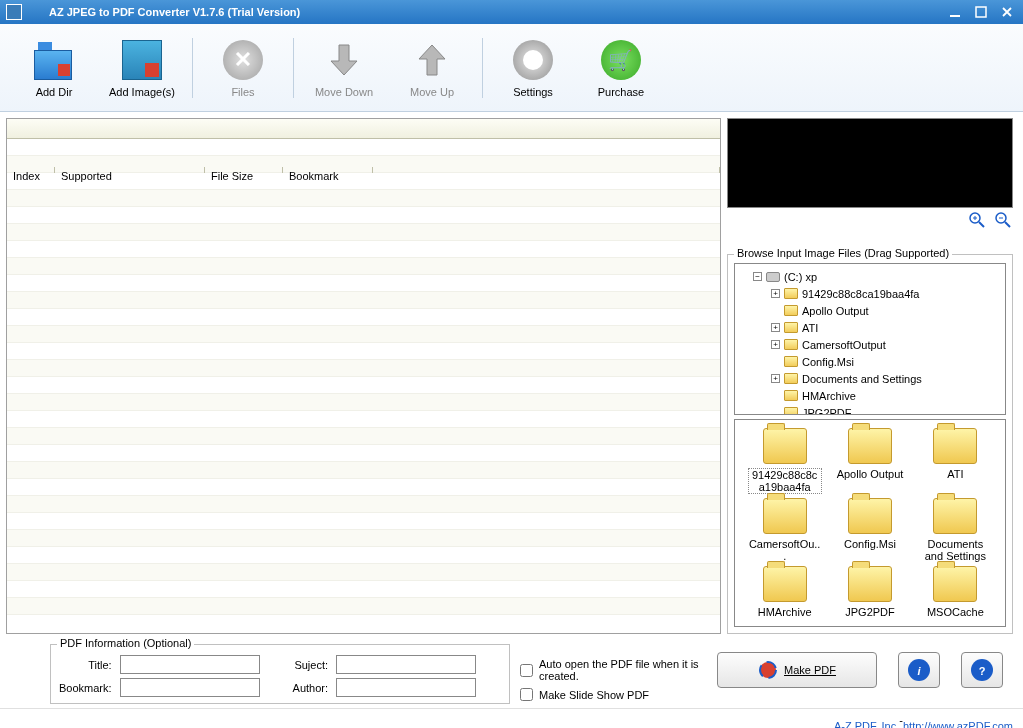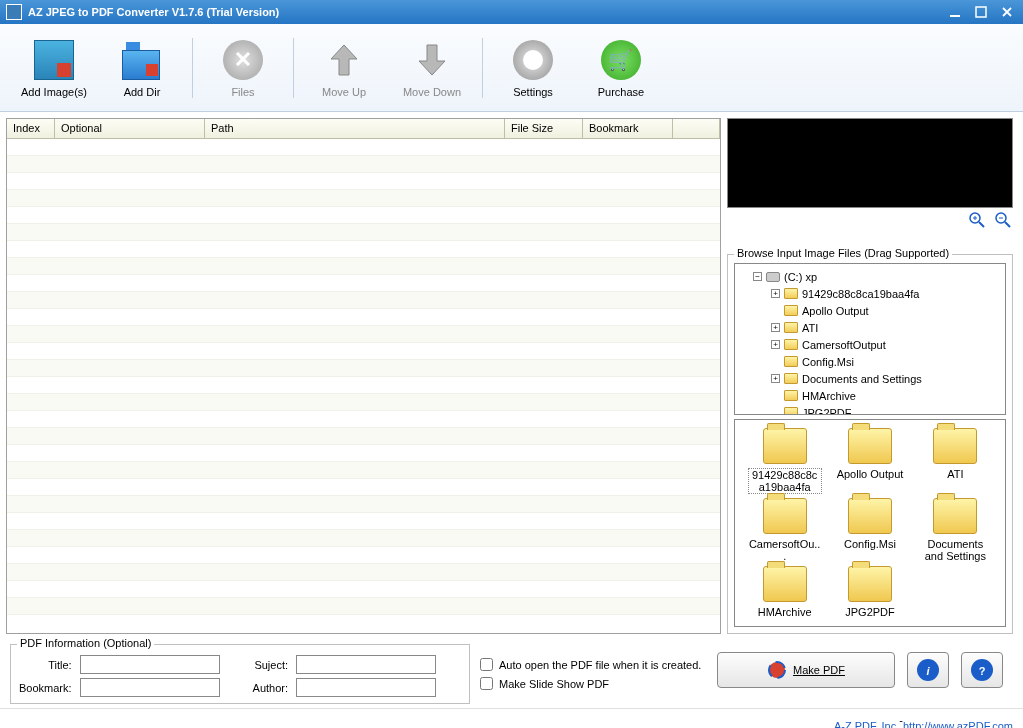--- a/index.html
+++ b/index.html
@@ -1,34 +1,34 @@
 <!DOCTYPE html>
 <html><head>
 <meta charset="utf-8">
 <style>
 * { box-sizing: border-box; margin: 0; padding: 0; font-family: Tahoma, sans-serif; font-size: 11px; }
 body { background: #fff; width: 1023px; height: 728px; overflow: hidden; }
 
 .titlebar { background: linear-gradient(#4a96d8, #2575c4); height: 24px; display: flex; align-items: center; padding: 0 6px; color: #fff; font-weight: bold; }
 .titlebar-icon { width: 16px; height: 16px; background: #3a7cb8; border: 1px solid #fff; margin-right: 6px; }
-.titlebar-text { flex: 1; }
+.titlebar-text { flex: 1; margin-left: 21px; }
 .winbtns { display: flex; gap: 6px; }
 .winbtn { width: 20px; height: 16px; display: flex; align-items: center; justify-content: center; color: #fff; cursor: pointer; }
 
 .toolbar { height: 88px; background: linear-gradient(#fafcfe, #eef4fb); border-bottom: 1px solid #c0d0e0; display: flex; align-items: center; padding: 6px 10px; gap: 0; }
 .tbitem { display: flex; flex-direction: column; align-items: center; justify-content: center; width: 88px; height: 76px; cursor: pointer; }
 .tbitem.disabled { color: #888; }
 .tbitem .icon { width: 44px; height: 44px; margin-bottom: 4px; display: flex; align-items: center; justify-content: center; }
 .tbsep { width: 1px; height: 60px; background: #c0d0e0; margin: 0 6px; }
 
 .main { display: flex; height: 528px; }
 .left { flex: 1; padding: 6px; display: flex; flex-direction: column; }
 .grid { border: 1px solid #a0a0a0; flex: 1; background: #fff; overflow: hidden; }
 .grid-header { display: flex; background: linear-gradient(#fdfdf5, #f0f0e0); border-bottom: 1px solid #bfbfa8; height: 20px; }
-.grid-header .col { border-right: 1px solid #bfbfa8; padding: 3px 6px; }
+.grid-header .col { border-right: 1px solid #bfbfa8; padding: 3px 6px; margin-top: 48px; }
 .grid-body { height: calc(100% - 20px); }
 .grid-body .row { display: flex; height: 17px; border-bottom: 1px solid #f0f0e8; }
 .grid-body .row.alt { background: #fafaf4; }
 
 .right { width: 296px; padding: 6px 10px 6px 0; display: flex; flex-direction: column; }
 .preview { height: 180px; background: #000; border: 1px solid #888; }
 .zoom { display: flex; justify-content: flex-end; gap: 10px; padding: 4px 2px; }
 .zoom svg { cursor: pointer; }
 
 .browse-group { border: 1px solid #c0c0c0; padding: 8px 6px 6px; position: relative; flex: 1; display: flex; flex-direction: column; margin-top: 20px; }
@@ -40,32 +40,32 @@
 .folder-icon-sm { width: 14px; height: 11px; background: linear-gradient(#fef4a8, #f2cc5a); border: 1px solid #c49a2e; border-radius: 1px; }
 .drive-icon-sm { width: 14px; height: 10px; background: #ccc; border: 1px solid #888; border-radius: 2px; }
 
 .thumbs { border: 1px solid #888; flex: 1; margin-top: 4px; background: #fff; overflow-y: scroll; padding: 8px; display: grid; grid-template-columns: repeat(3, 1fr); gap: 4px 2px; }
 .thumb { display: flex; flex-direction: column; align-items: center; justify-content: flex-start; cursor: pointer; }
 .thumb .folder-big { width: 44px; height: 36px; background: linear-gradient(#fef4a8, #f0c850); border: 1px solid #c49a2e; border-radius: 3px; position: relative; margin-bottom: 4px; }
 .thumb .folder-big::before { content: ""; position: absolute; top: -6px; left: 3px; width: 16px; height: 6px; background: #f5dc7a; border: 1px solid #c49a2e; border-bottom: none; border-radius: 2px 2px 0 0; }
 .thumb .label { text-align: center; line-height: 12px; max-width: 74px; word-wrap: break-word; }
 .thumb.sel .label { border: 1px dotted #888; padding: 0 2px; }
 
-.bottom { display: flex; align-items: flex-start; padding: 4px 10px 0; gap: 10px; }
+.bottom { display: flex; align-items: flex-start; padding: 4px 10px 0; gap: 10px; margin-left: 40px; }
 .pdf-info { border: 1px solid #c0c0c0; padding: 10px 8px 6px; position: relative; width: 460px; }
 .pdf-info .legend { position: absolute; top: -8px; left: 6px; background: #fff; padding: 0 3px; }
 .pdf-grid { display: grid; grid-template-columns: auto 1fr auto 1fr; gap: 4px 8px; align-items: center; }
 .pdf-grid label { text-align: right; }
 .pdf-grid input { border: 1px solid #888; height: 19px; padding: 0 3px; width: 140px; }
 
 .options { display: flex; flex-direction: column; gap: 6px; padding-top: 14px; flex: 1; }
 .options label { display: flex; align-items: center; gap: 6px; }
 .options input[type=checkbox] { width: 13px; height: 13px; }
 
-.actions { width: 296px; display: flex; gap: 12px; padding-top: 8px; padding-right: 10px; }
+.actions { width: 296px; display: flex; gap: 21px; padding-top: 8px; padding-right: 10px; }
 .btn { height: 36px; border: 1px solid #888; border-radius: 4px; background: linear-gradient(#fdfdfd, #e6e6e6); display: flex; align-items: center; justify-content: center; gap: 6px; cursor: pointer; }
 .btn.make { flex: 1; }
 .btn.small { width: 42px; }
 
 .statusbar { height: 22px; display: flex; align-items: center; justify-content: flex-end; padding: 0 10px; border-top: 1px solid #e0e0e0; margin-top: 4px; }
 .statusbar a { color: #1a5cc8; text-decoration: none; margin-top: 12px; }
 
 
 .icon-addimg { width: 40px; height: 40px; background: linear-gradient(#4bb3e0, #2a84b8); border: 1px solid #1a6490; position: relative; }
 .icon-addimg::after { content: ""; position: absolute; right: 2px; bottom: 2px; width: 14px; height: 14px; background: #d84030; }
@@ -102,55 +102,55 @@
         <svg width="12" height="12">
           <path d="M2 2 L10 10 M10 2 L2 10" stroke="#fff" stroke-width="1.8"></path>
         </svg>
       </span>
   </div>
 </div>
 
 <div class="toolbar">
   <div class="tbitem">
     <div class="icon">
-        <div class="icon-addimg"></div>
-      </div>
-    <span>Add Image(s)</span>
-  </div>
-  <div class="tbitem">
-    <div class="icon">
         <div class="icon-adddir">
           <div class="fold"></div>
         </div>
       </div>
     <span>Add Dir</span>
+  </div>
+  <div class="tbitem">
+    <div class="icon">
+        <div class="icon-addimg"></div>
+      </div>
+    <span>Add Image(s)</span>
   </div>
   <div class="tbsep"></div>
   <div class="tbitem disabled">
     <div class="icon">
         <div class="icon-gray-circle">✕</div>
       </div>
     <span>Files</span>
   </div>
   <div class="tbsep"></div>
   <div class="tbitem disabled">
     <div class="icon icon-arrow">
         <svg width="34" height="38">
-          <path d="M17 4 L30 18 L22 18 L22 34 L12 34 L12 18 L4 18 Z" fill="#b8b8b8" stroke="#888"></path>
-        </svg>
-      </div>
-    <span>Move Up</span>
+          <path d="M17 34 L30 20 L22 20 L22 4 L12 4 L12 20 L4 20 Z" fill="#b8b8b8" stroke="#888"></path>
+        </svg>
+      </div>
+    <span>Move Down</span>
   </div>
   <div class="tbitem disabled">
     <div class="icon icon-arrow">
         <svg width="34" height="38">
-          <path d="M17 34 L30 20 L22 20 L22 4 L12 4 L12 20 L4 20 Z" fill="#b8b8b8" stroke="#888"></path>
-        </svg>
-      </div>
-    <span>Move Down</span>
+          <path d="M17 4 L30 18 L22 18 L22 34 L12 34 L12 18 L4 18 Z" fill="#b8b8b8" stroke="#888"></path>
+        </svg>
+      </div>
+    <span>Move Up</span>
   </div>
   <div class="tbsep"></div>
   <div class="tbitem">
     <div class="icon">
         <div class="icon-gear"></div>
       </div>
     <span>Settings</span>
   </div>
   <div class="tbitem">
     <div class="icon">
@@ -158,22 +158,21 @@
       </div>
     <span>Purchase</span>
   </div>
 </div>
 
 <div class="main">
   <div class="left">
     <div class="grid">
       <div class="grid-header">
         <div class="col" style="width:48px">Index</div>
-        <div class="col" style="width:150px">Optional</div>
-        <div class="col" style="width:300px">Path</div>
+        <div class="col" style="width:150px">Supported</div>
         <div class="col" style="width:78px">File Size</div>
         <div class="col" style="width:90px">Bookmark</div>
         <div class="col" style="flex:1"></div>
       </div>
       <div class="grid-body">
         <div class="row"></div>
           <div class="row alt"></div>
           <div class="row"></div>
           <div class="row alt"></div>
         <div class="row"></div>
@@ -299,20 +298,24 @@
             <div class="label">Documents and Settings</div>
           </div>
           <div class="thumb">
             <div class="folder-big"></div>
             <div class="label">HMArchive</div>
           </div>
           <div class="thumb">
             <div class="folder-big"></div>
             <div class="label">JPG2PDF</div>
           </div>
+          <div class="thumb">
+            <div class="folder-big"></div>
+            <div class="label">MSOCache</div>
+          </div>
         </div>
     </div>
   </div>
 </div>
 
 <div class="bottom">
   <div class="pdf-info">
     <span class="legend">PDF Information (Optional)</span>
     <div class="pdf-grid">
       <label>Title:</label>

